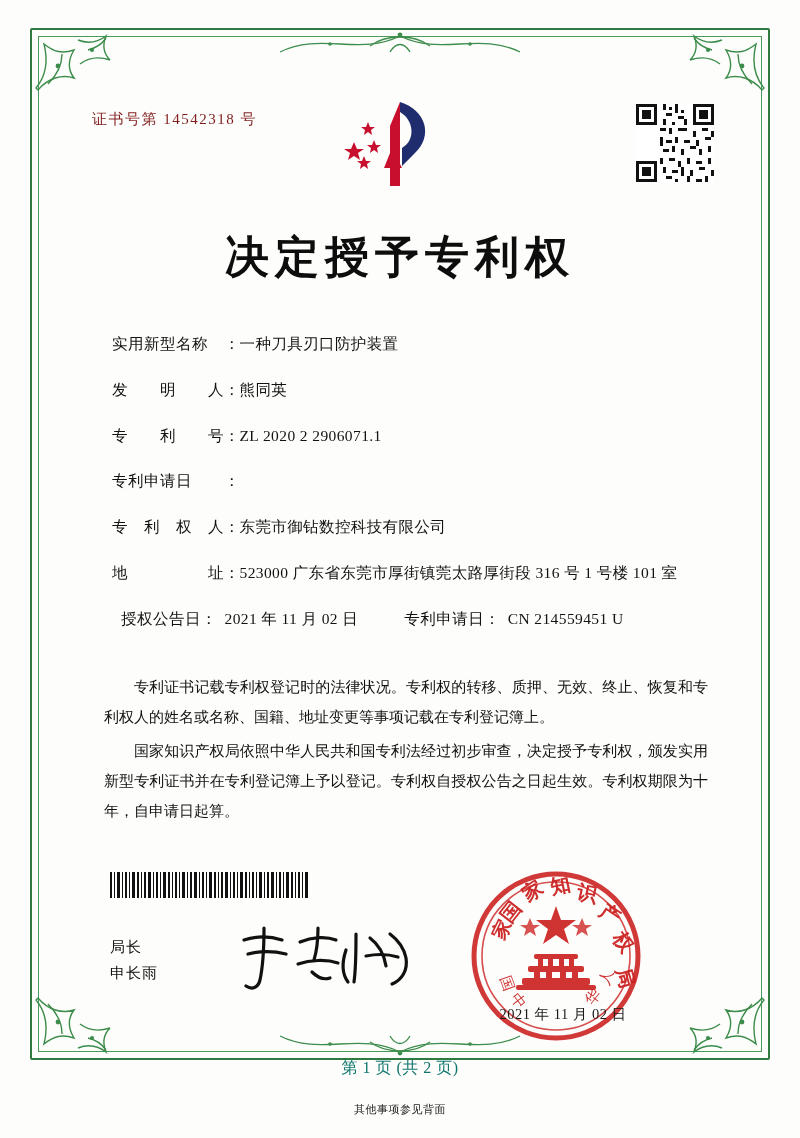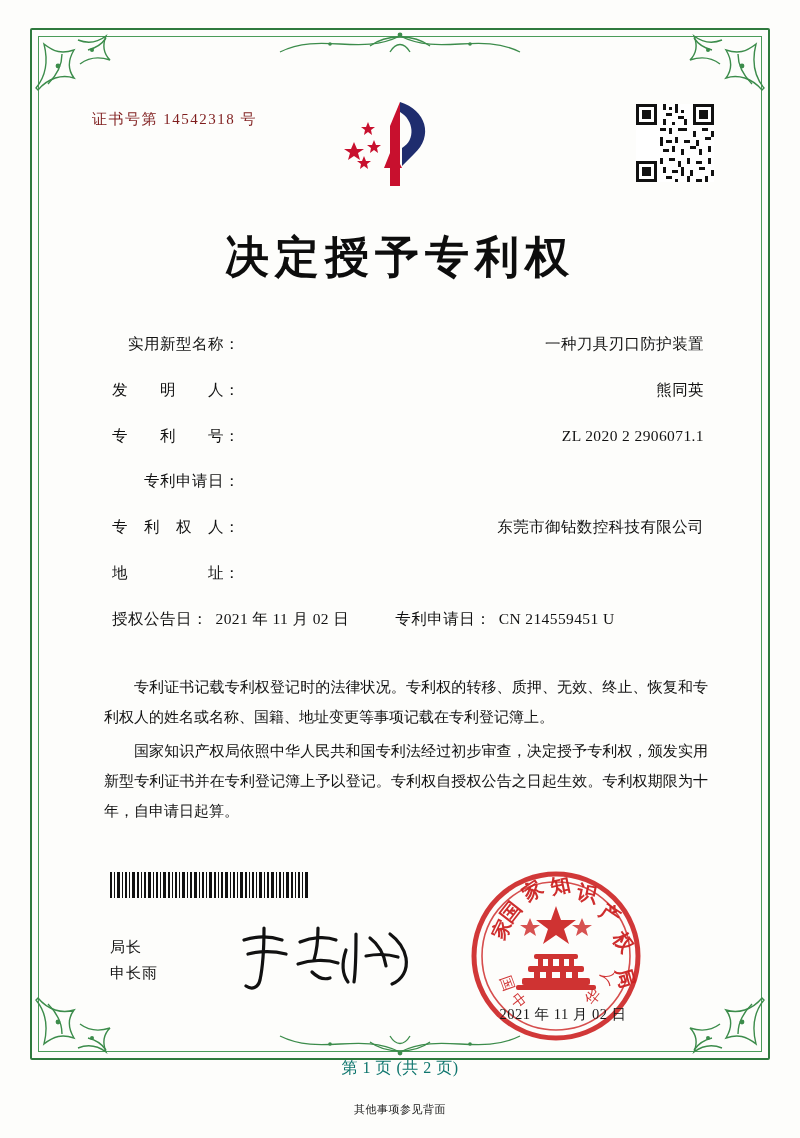--- a/index.html
+++ b/index.html
@@ -112,40 +112,40 @@
     right: 96px;
     top: 332px;
     font-size: 15.5px;
     line-height: 1.6;
     color: #121212;
   }
   .field-row {
     display: flex;
     align-items: flex-start;
     margin-bottom: 21px;
-    text-align: right;
   }
   .field-label {
     width: 112px;
     flex: 0 0 112px;
     white-space: nowrap;
     letter-spacing: 0.5px;
   }
   .field-label.spread {
     display: flex;
     justify-content: space-between;
   }
   .field-sep { flex: 0 0 10px; }
   .field-value {
     flex: 1 1 auto;
     letter-spacing: 0.4px;
   }
   .announce-row {
     display: flex;
     margin-bottom: 21px;
+    margin-left: 9px;
   }
   .announce-block {
     display: flex;
     align-items: flex-start;
   }
   .announce-block.second { margin-left: 46px; }
   .announce-label { white-space: nowrap; letter-spacing: 0.5px; }
   .announce-value { margin-left: 8px; letter-spacing: 0.4px; }
 
   
@@ -442,20 +442,21 @@
       <div class="field-sep">：</div>
       <div class="field-value">东莞市御钻数控科技有限公司</div>
     </div>
 
     <div class="field-row">
       <div class="field-label spread">
           <span>地</span>
           <span>址</span>
         </div>
       <div class="field-sep">：</div>
+      <div class="field-value">523000 广东省东莞市厚街镇莞太路厚街段 316 号 1 号楼 101 室</div>
     </div>
 
     <div class="announce-row">
       <div class="announce-block">
         <span class="announce-label">授权公告日</span>
         <span>：</span>
         <span class="announce-value">2021 年 11 月 02 日</span>
       </div>
       <div class="announce-block second">
         <span class="announce-label">专利申请日</span>

